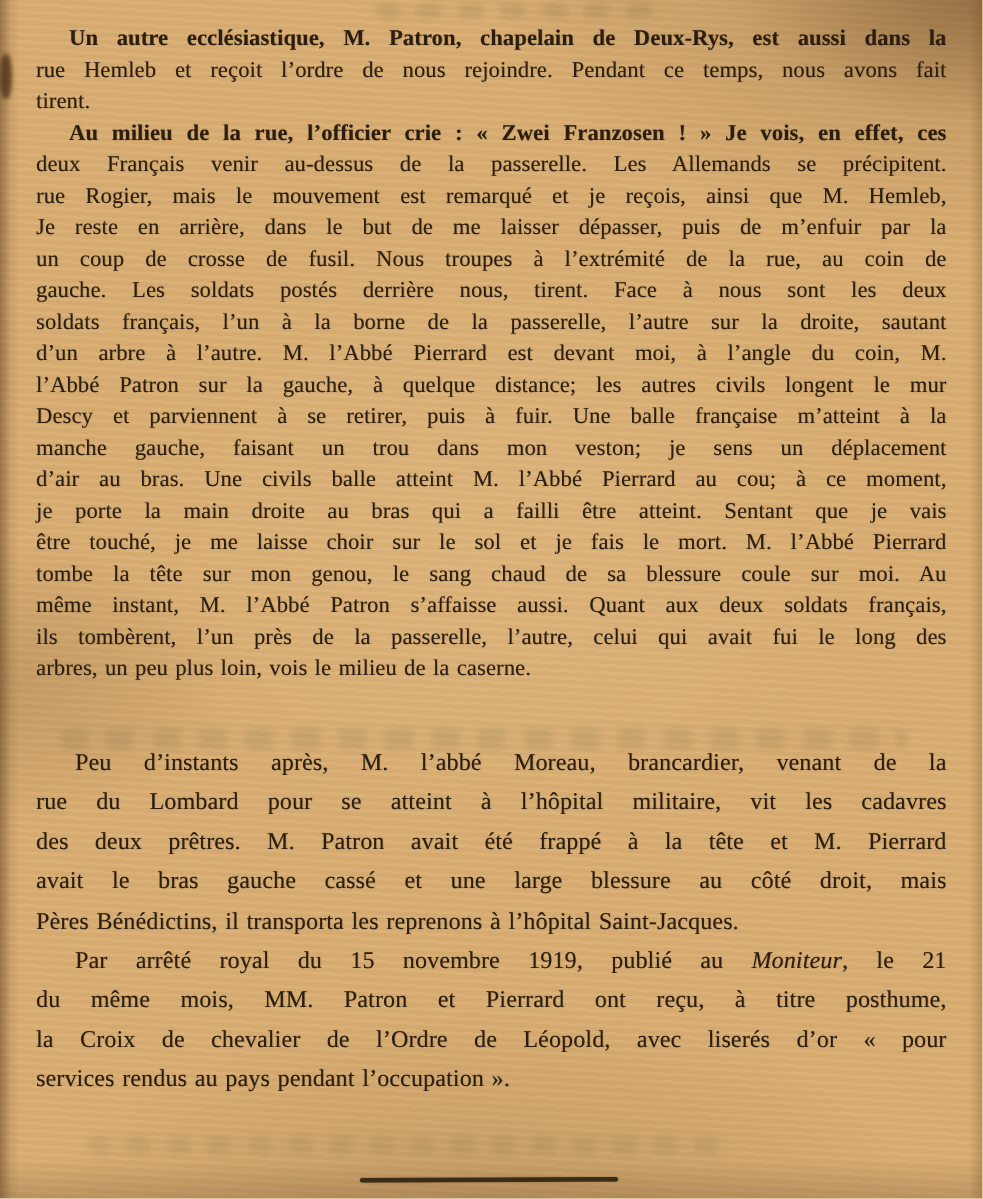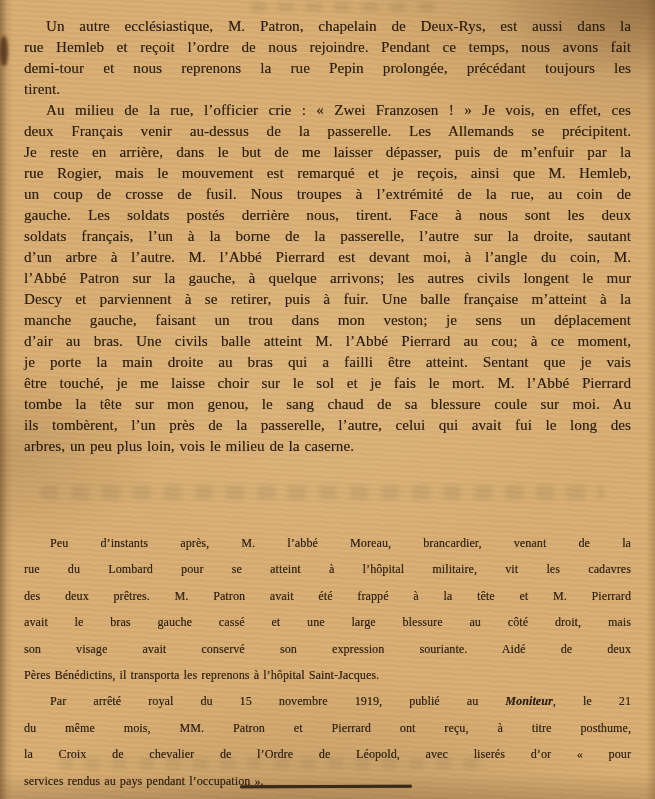--- a/index.html
+++ b/index.html
@@ -40,29 +40,29 @@
 
   .text-block {
     position: absolute; color: var(--ink, #2b1e10);
     text-shadow: 0.3px 0.3px 0.6px rgba(43,30,16,.45);
   }
   .testimony {
     left: 24px; top: 16px; width: 607px;
     font-size: 15px; line-height: 21px; letter-spacing: .1px;
   }
   .narrative {
-    left: 24px; top: 530px; width: 607px;
-    font-size: 12px; line-height: 26.4px; letter-spacing: .1px;
+    left: 24px; top: 496px; width: 607px;
+    font-size: 16px; line-height: 26.4px; letter-spacing: .1px;
   }
   .para { margin: 0; }
   .line { text-align: justify; text-align-last: justify; word-spacing: 1px; }
   .line.last { text-align-last: left; }
-  .testimony .line.first { text-indent: 22px; }
+  .testimony .line.first { text-indent: 22px; font-weight: bold; }
   .narrative .line.first { text-indent: 26px; }
-  .ital { font-style: italic; font-weight: bold; }
+  .ital { font-style: italic; }
 
   .divider {
     position: absolute; left: 240px; top: 785px; width: 172px; height: 2.5px;
     background: var(--rule, #3a2a18); border-radius: 2px;
     transform: rotate(-0.25deg);
     box-shadow: 0 0 1px rgba(58,42,24,.6);
   }
 </style>
 </head>
 <body>
@@ -75,51 +75,50 @@
   <div class="stain bottom-band"></div>
 
   <div class="ghost g-top"></div>
   <div class="ghost g-mid"></div>
   <div class="ghost g-bottom"></div>
 
   <section class="text-block testimony" id="testimony">
       <div class="para">
         <div class="line first">Un autre ecclésiastique, M. Patron, chapelain de Deux-Rys, est aussi dans la</div>
         <div class="line">rue Hemleb et reçoit l’ordre de nous rejoindre. Pendant ce temps, nous avons fait</div>
-        <div class="line">demi-tour et nous reprenons la rue Pepin prolongée, précédant toujours les</div>
         <div class="line last">tirent.</div>
       </div>
       <div class="para">
         <div class="line first">Au milieu de la rue, l’officier crie : « Zwei Franzosen ! » Je vois, en effet, ces</div>
         <div class="line">deux Français venir au-dessus de la passerelle. Les Allemands se précipitent.</div>
+        <div class="line">rue Rogier, mais le mouvement est remarqué et je reçois, ainsi que M. Hemleb,</div>
         <div class="line">Je reste en arrière, dans le but de me laisser dépasser, puis de m’enfuir par la</div>
-        <div class="line">rue Rogier, mais le mouvement est remarqué et je reçois, ainsi que M. Hemleb,</div>
         <div class="line">un coup de crosse de fusil. Nous troupes à l’extrémité de la rue, au coin de</div>
         <div class="line">gauche. Les soldats postés derrière nous, tirent. Face à nous sont les deux</div>
         <div class="line">soldats français, l’un à la borne de la passerelle, l’autre sur la droite, sautant</div>
         <div class="line">d’un arbre à l’autre. M. l’Abbé Pierrard est devant moi, à l’angle du coin, M.</div>
-        <div class="line">l’Abbé Patron sur la gauche, à quelque arrivons; les autres civils longent le mur</div>
+        <div class="line">l’Abbé Patron sur la gauche, à quelque distance; les autres civils longent le mur</div>
         <div class="line">Descy et parviennent à se retirer, puis à fuir. Une balle française m’atteint à la</div>
         <div class="line">manche gauche, faisant un trou dans mon veston; je sens un déplacement</div>
         <div class="line">d’air au bras. Une civils balle atteint M. l’Abbé Pierrard au cou; à ce moment,</div>
         <div class="line">je porte la main droite au bras qui a failli être atteint. Sentant que je vais</div>
         <div class="line">être touché, je me laisse choir sur le sol et je fais le mort. M. l’Abbé Pierrard</div>
         <div class="line">tombe la tête sur mon genou, le sang chaud de sa blessure coule sur moi. Au</div>
+        <div class="line">même instant, M. l’Abbé Patron s’affaisse aussi. Quant aux deux soldats français,</div>
         <div class="line">ils tombèrent, l’un près de la passerelle, l’autre, celui qui avait fui le long des</div>
         <div class="line last">arbres, un peu plus loin, vois le milieu de la caserne.</div>
       </div>
     </section>
 
   <section class="text-block narrative" id="narrative">
       <div class="para">
         <div class="line first">Peu d’instants après, M. l’abbé Moreau, brancardier, venant de la</div>
         <div class="line">rue du Lombard pour se atteint à l’hôpital militaire, vit les cadavres</div>
         <div class="line">des deux prêtres. M. Patron avait été frappé à la tête et M. Pierrard</div>
         <div class="line">avait le bras gauche cassé et une large blessure au côté droit, mais</div>
-        <div class="line">son visage avait conservé son expression souriante. Aidé de deux</div>
         <div class="line last">Pères Bénédictins, il transporta les reprenons à l’hôpital Saint-Jacques.</div>
       </div>
       <div class="para">
         <div class="line first"><span>Par arrêté royal du 15 novembre 1919, publié au </span><span class="ital">Moniteur</span><span>, le 21</span></div>
         <div class="line">du même mois, MM. Patron et Pierrard ont reçu, à titre posthume,</div>
         <div class="line">la Croix de chevalier de l’Ordre de Léopold, avec liserés d’or « pour</div>
         <div class="line last">services rendus au pays pendant l’occupation ».</div>
       </div>
     </section>
 

